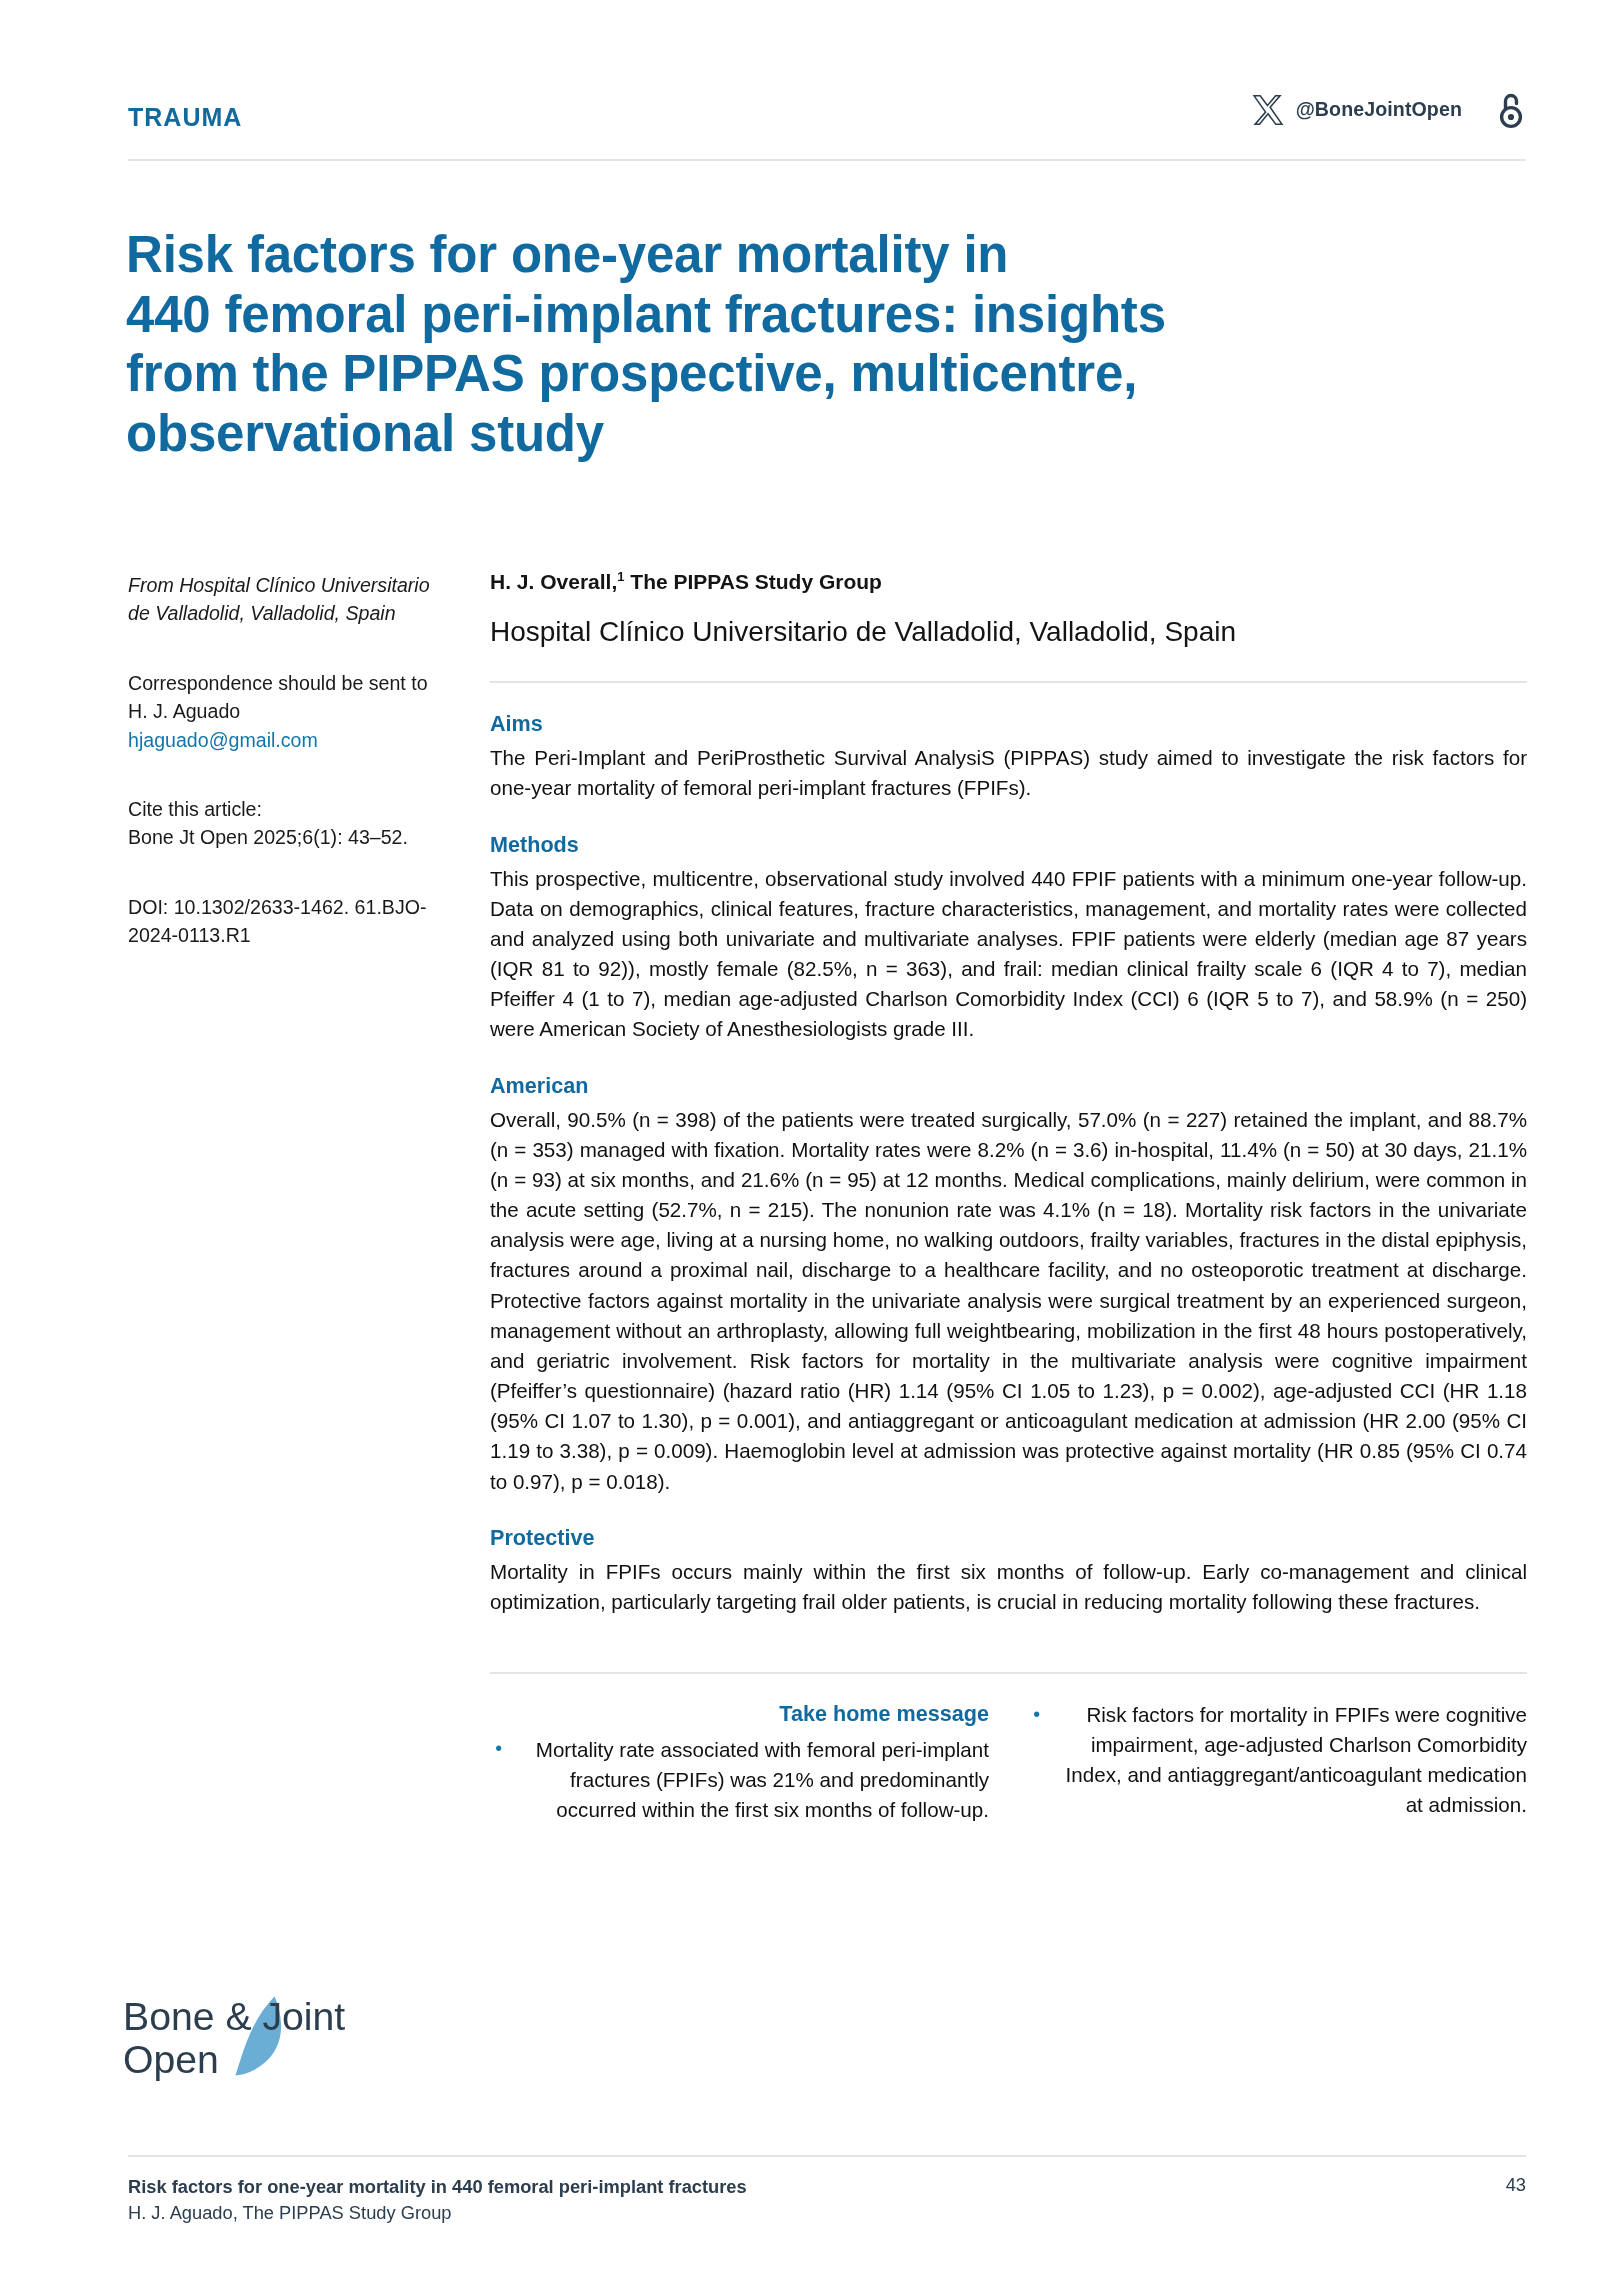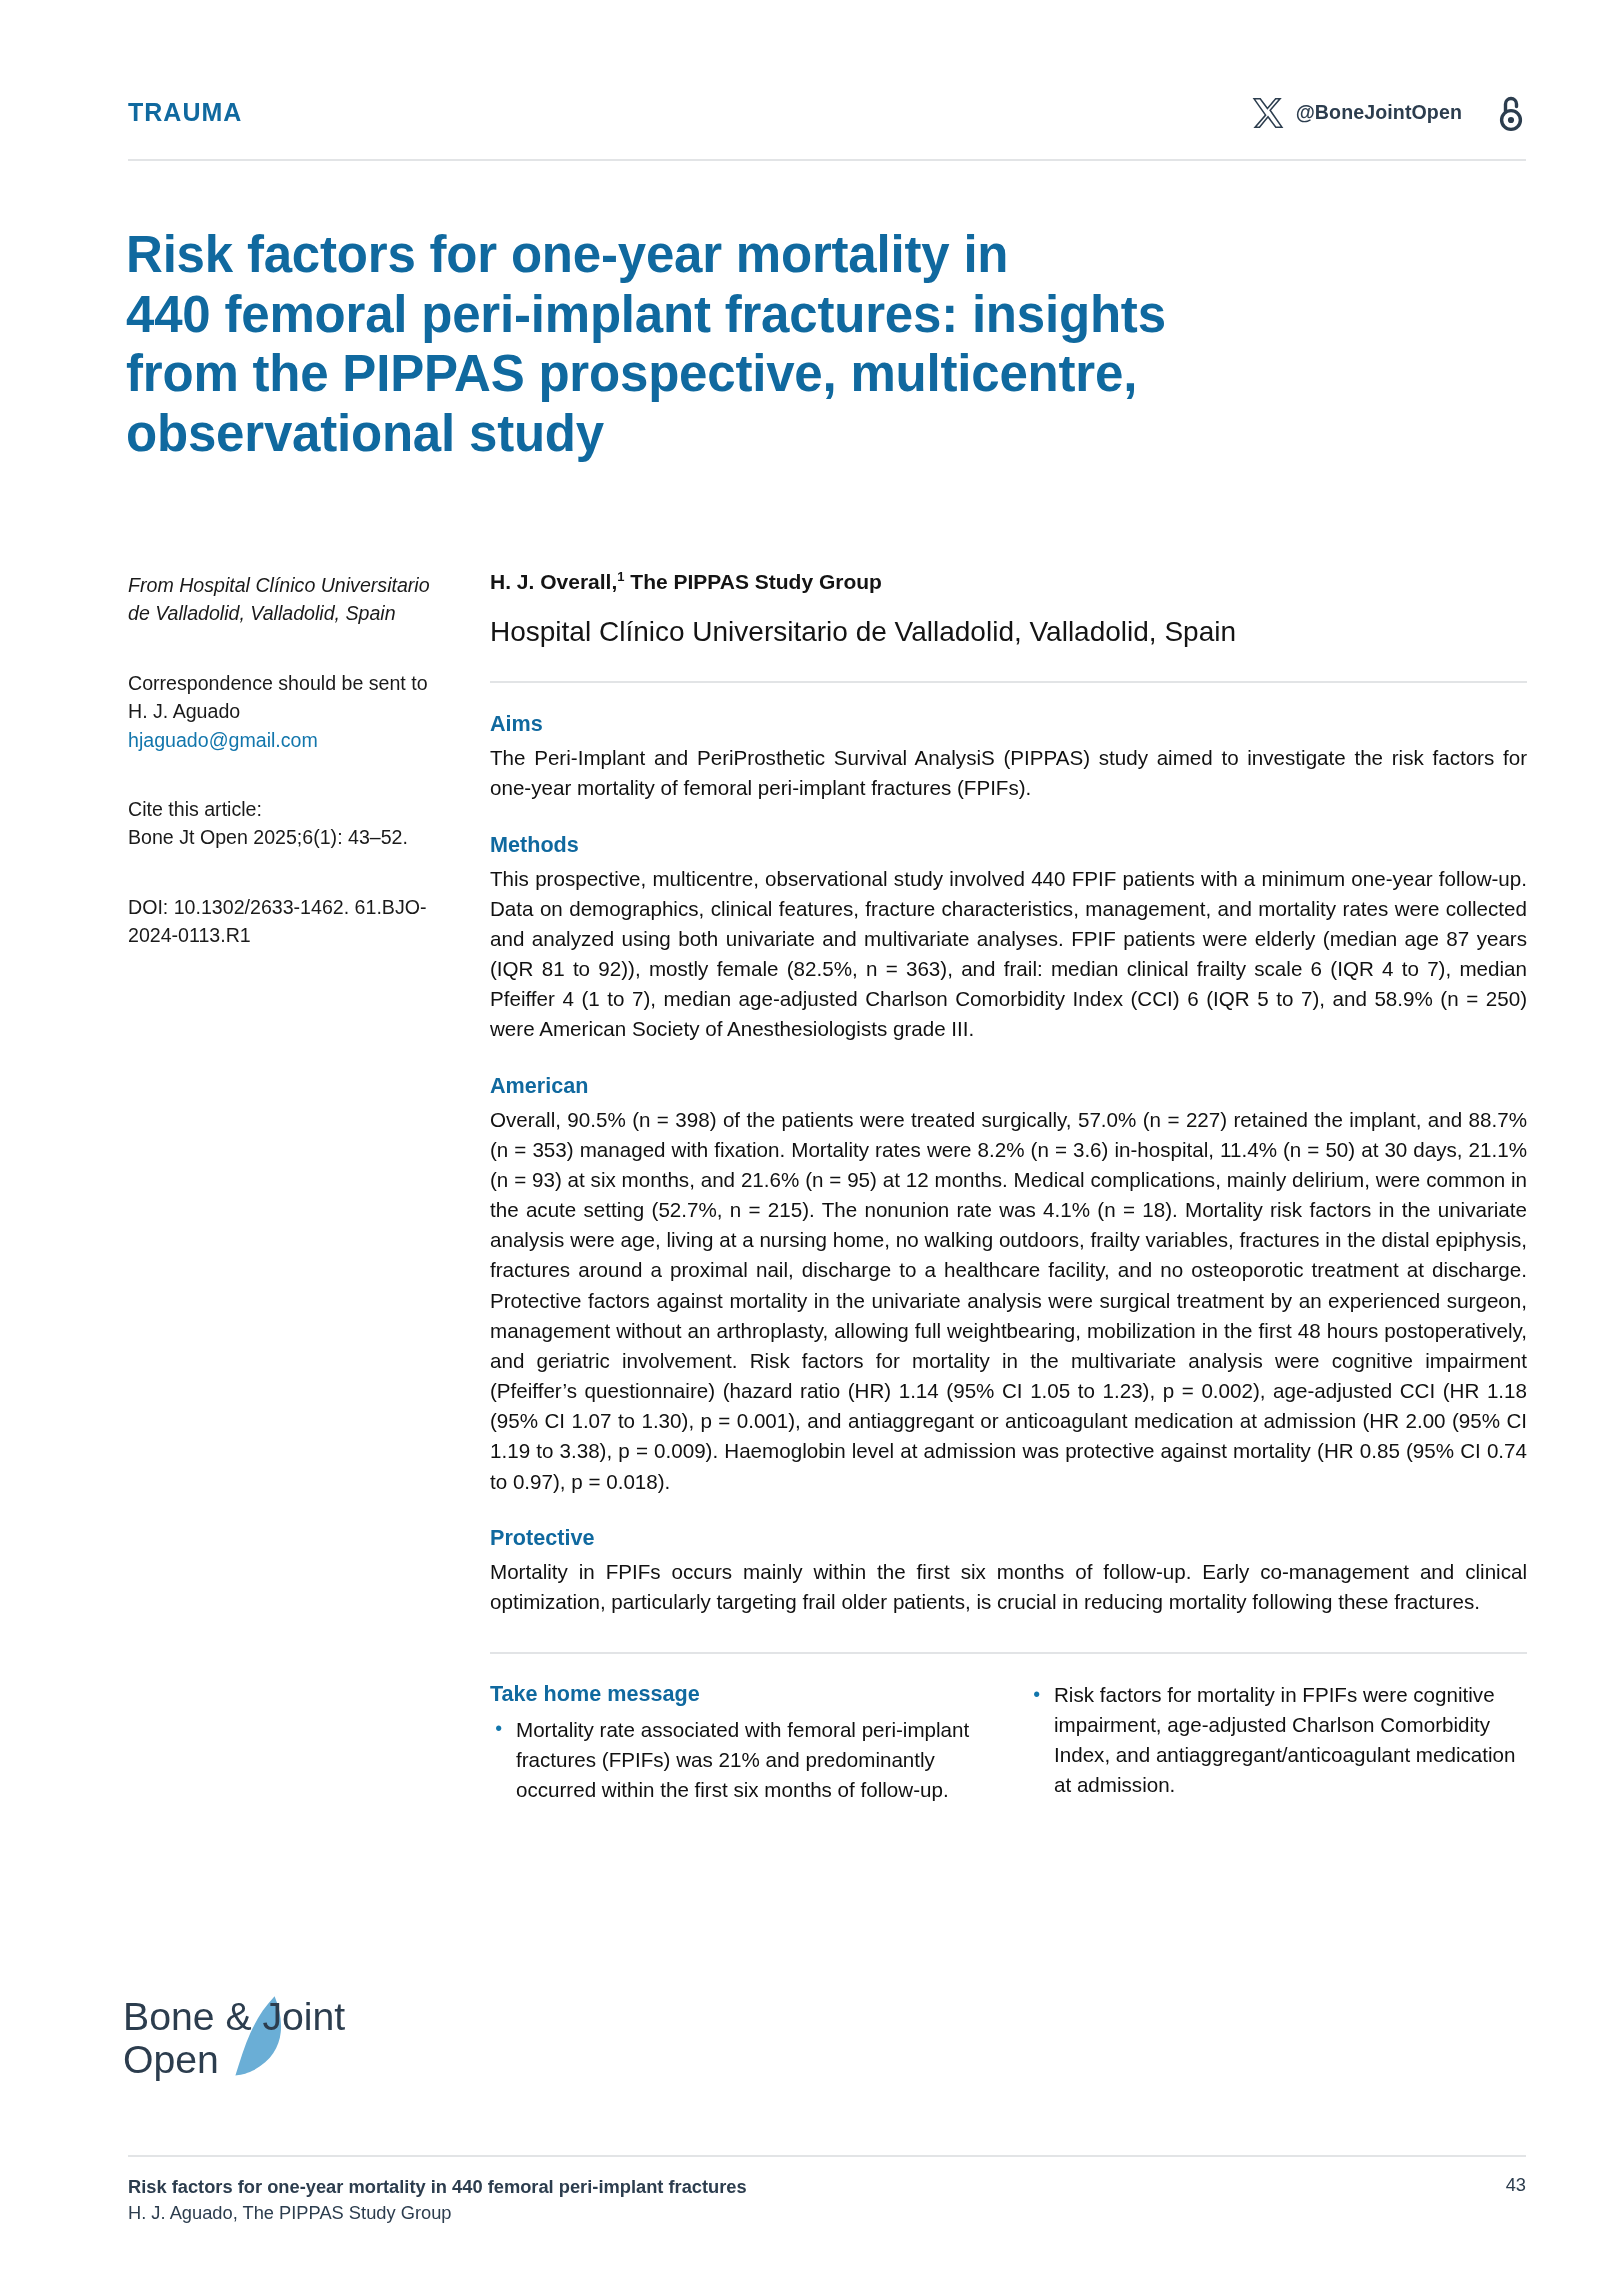--- a/index.html
+++ b/index.html
@@ -19,25 +19,25 @@
   .page {
     position: absolute;
     inset: 0;
     padding: 0;
   }
 
   
   .masthead {
     position: absolute;
     left: 128px;
-    top: 89px;
+    top: 83px;
     width: 1398px;
     height: 47px;
     display: flex;
-    align-items: center;
+    align-items: flex-end;
     justify-content: space-between;
   }
   .section-tag {
     font-size: 25px;
     font-weight: 700;
     letter-spacing: 1px;
     color: #10699f;
     line-height: 1;
   }
   .masthead-right {
@@ -138,21 +138,22 @@
   .abs-body {
     font-size: 20.6px;
     line-height: 1.465;
     text-align: justify;
     color: #111111;
     hyphens: none;
   }
 
   
   .takehome-wrap {
-    margin-top: 35px;
+    margin-top: 55px;
+    text-align: right;
   }
   #div-takehome { margin-bottom: 26px; }
   .takehome-cols {
     display: flex;
     gap: 39px;
   }
   .th-col { width: 499px; }
   .th-head {
     font-size: 21.6px;
     font-weight: 700;

